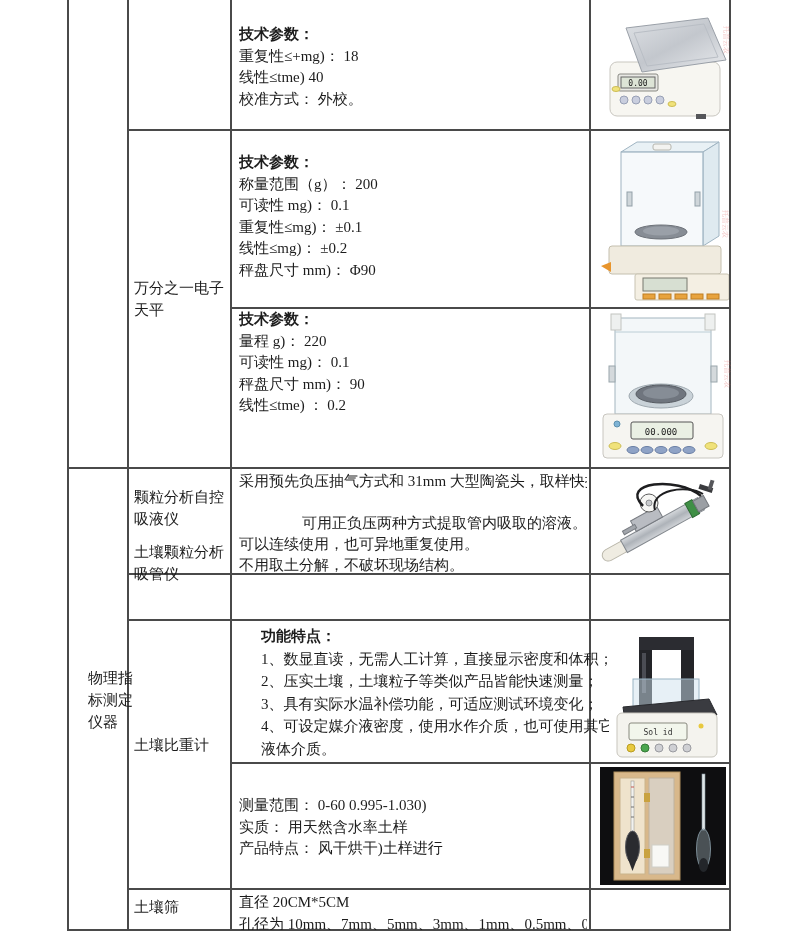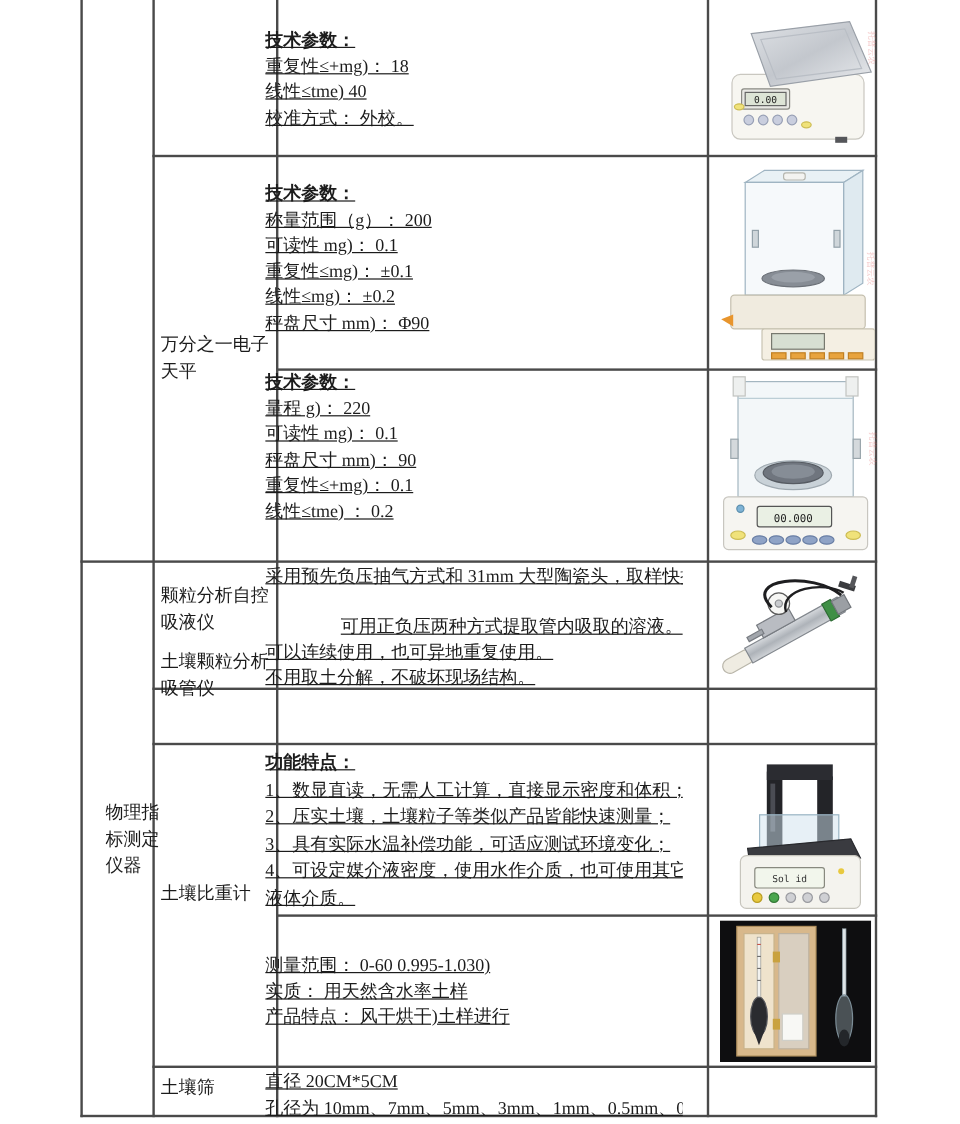--- a/index.html
+++ b/index.html
@@ -2,21 +2,21 @@
 <html><head>
 <meta charset="utf-8">
 <style>
   html,body{margin:0;padding:0;background:#ffffff;}
   #page{position:relative;width:800px;height:937px;background:#ffffff;overflow:hidden;
         font-family:"Liberation Serif","DejaVu Serif",serif;color:#1c1c1c;}
   .vline,.hline{position:absolute;background:#4a4a4a;}
   .vline{width:2px;}
   .hline{height:2px;}
   .cell{position:absolute;font-size:15px;line-height:22px;overflow:hidden;}
-  .desc{left:221px;width:348px;text-decoration:underline;}
+  .desc{left:239px;width:348px;}
   .desc .ln{min-height:21.5px;line-height:21.5px;white-space:nowrap;}
   .desc .ttl{font-weight:bold;}
   .namecell{left:134px;width:94px;line-height:22px;}
   .catcell{left:88px;width:50px;line-height:22px;}
   .photo{position:absolute;}
   svg text{font-family:"DejaVu Sans Mono",monospace;}
   .wm{opacity:.35;}
 </style>
 </head>
 <body>
@@ -59,33 +59,32 @@
     <div class="ln">重复性≤mg)： ±0.1</div>
     <div class="ln">线性≤mg)： ±0.2</div>
     <div class="ln">秤盘尺寸 mm)： Φ90</div>
   </div>
 
   <div class="cell desc" style="top:309px;height:157px;">
     <div class="ln ttl">技术参数：</div>
     <div class="ln">量程 g)：  220</div>
     <div class="ln">可读性 mg)：  0.1</div>
     <div class="ln">秤盘尺寸 mm)： 90</div>
-    <div class="ln">重复性≤+mg)： 0.1</div>
     <div class="ln">线性≤tme) ： 0.2</div>
   </div>
 
   <div class="cell desc" style="top:471px;height:101px;">
     <div class="ln" style="line-height:21px;min-height:21px;">采用预先负压抽气方式和 31mm 大型陶瓷头，取样快捷。</div>
     <div class="ln" style="line-height:21px;min-height:21px;"></div>
     <div class="ln" style="line-height:21px;min-height:21px;text-align:right;">可用正负压两种方式提取管内吸取的溶液。</div>
     <div class="ln" style="line-height:21px;min-height:21px;">可以连续使用，也可异地重复使用。</div>
     <div class="ln" style="line-height:21px;min-height:21px;">不用取土分解，不破坏现场结构。</div>
   </div>
 
-  <div class="cell desc" style="top:625px;height:136px;">
+  <div class="cell desc" style="top:625px;height:136px;margin-left:22px;">
     <div class="ln ttl" style="line-height:22.5px;min-height:22.5px;">功能特点：</div>
     <div class="ln" style="line-height:22.5px;min-height:22.5px;">1、数显直读，无需人工计算，直接显示密度和体积；</div>
     <div class="ln" style="line-height:22.5px;min-height:22.5px;">2、压实土壤，土壤粒子等类似产品皆能快速测量；</div>
     <div class="ln" style="line-height:22.5px;min-height:22.5px;">3、具有实际水温补偿功能，可适应测试环境变化；</div>
     <div class="ln" style="line-height:22.5px;min-height:22.5px;">4、可设定媒介液密度，使用水作介质，也可使用其它</div>
     <div class="ln" style="line-height:22.5px;min-height:22.5px;">液体介质。</div>
   </div>
 
   <div class="cell desc" style="top:795px;height:90px;">
     <div class="ln">测量范围： 0-60 0.995-1.030)</div>

